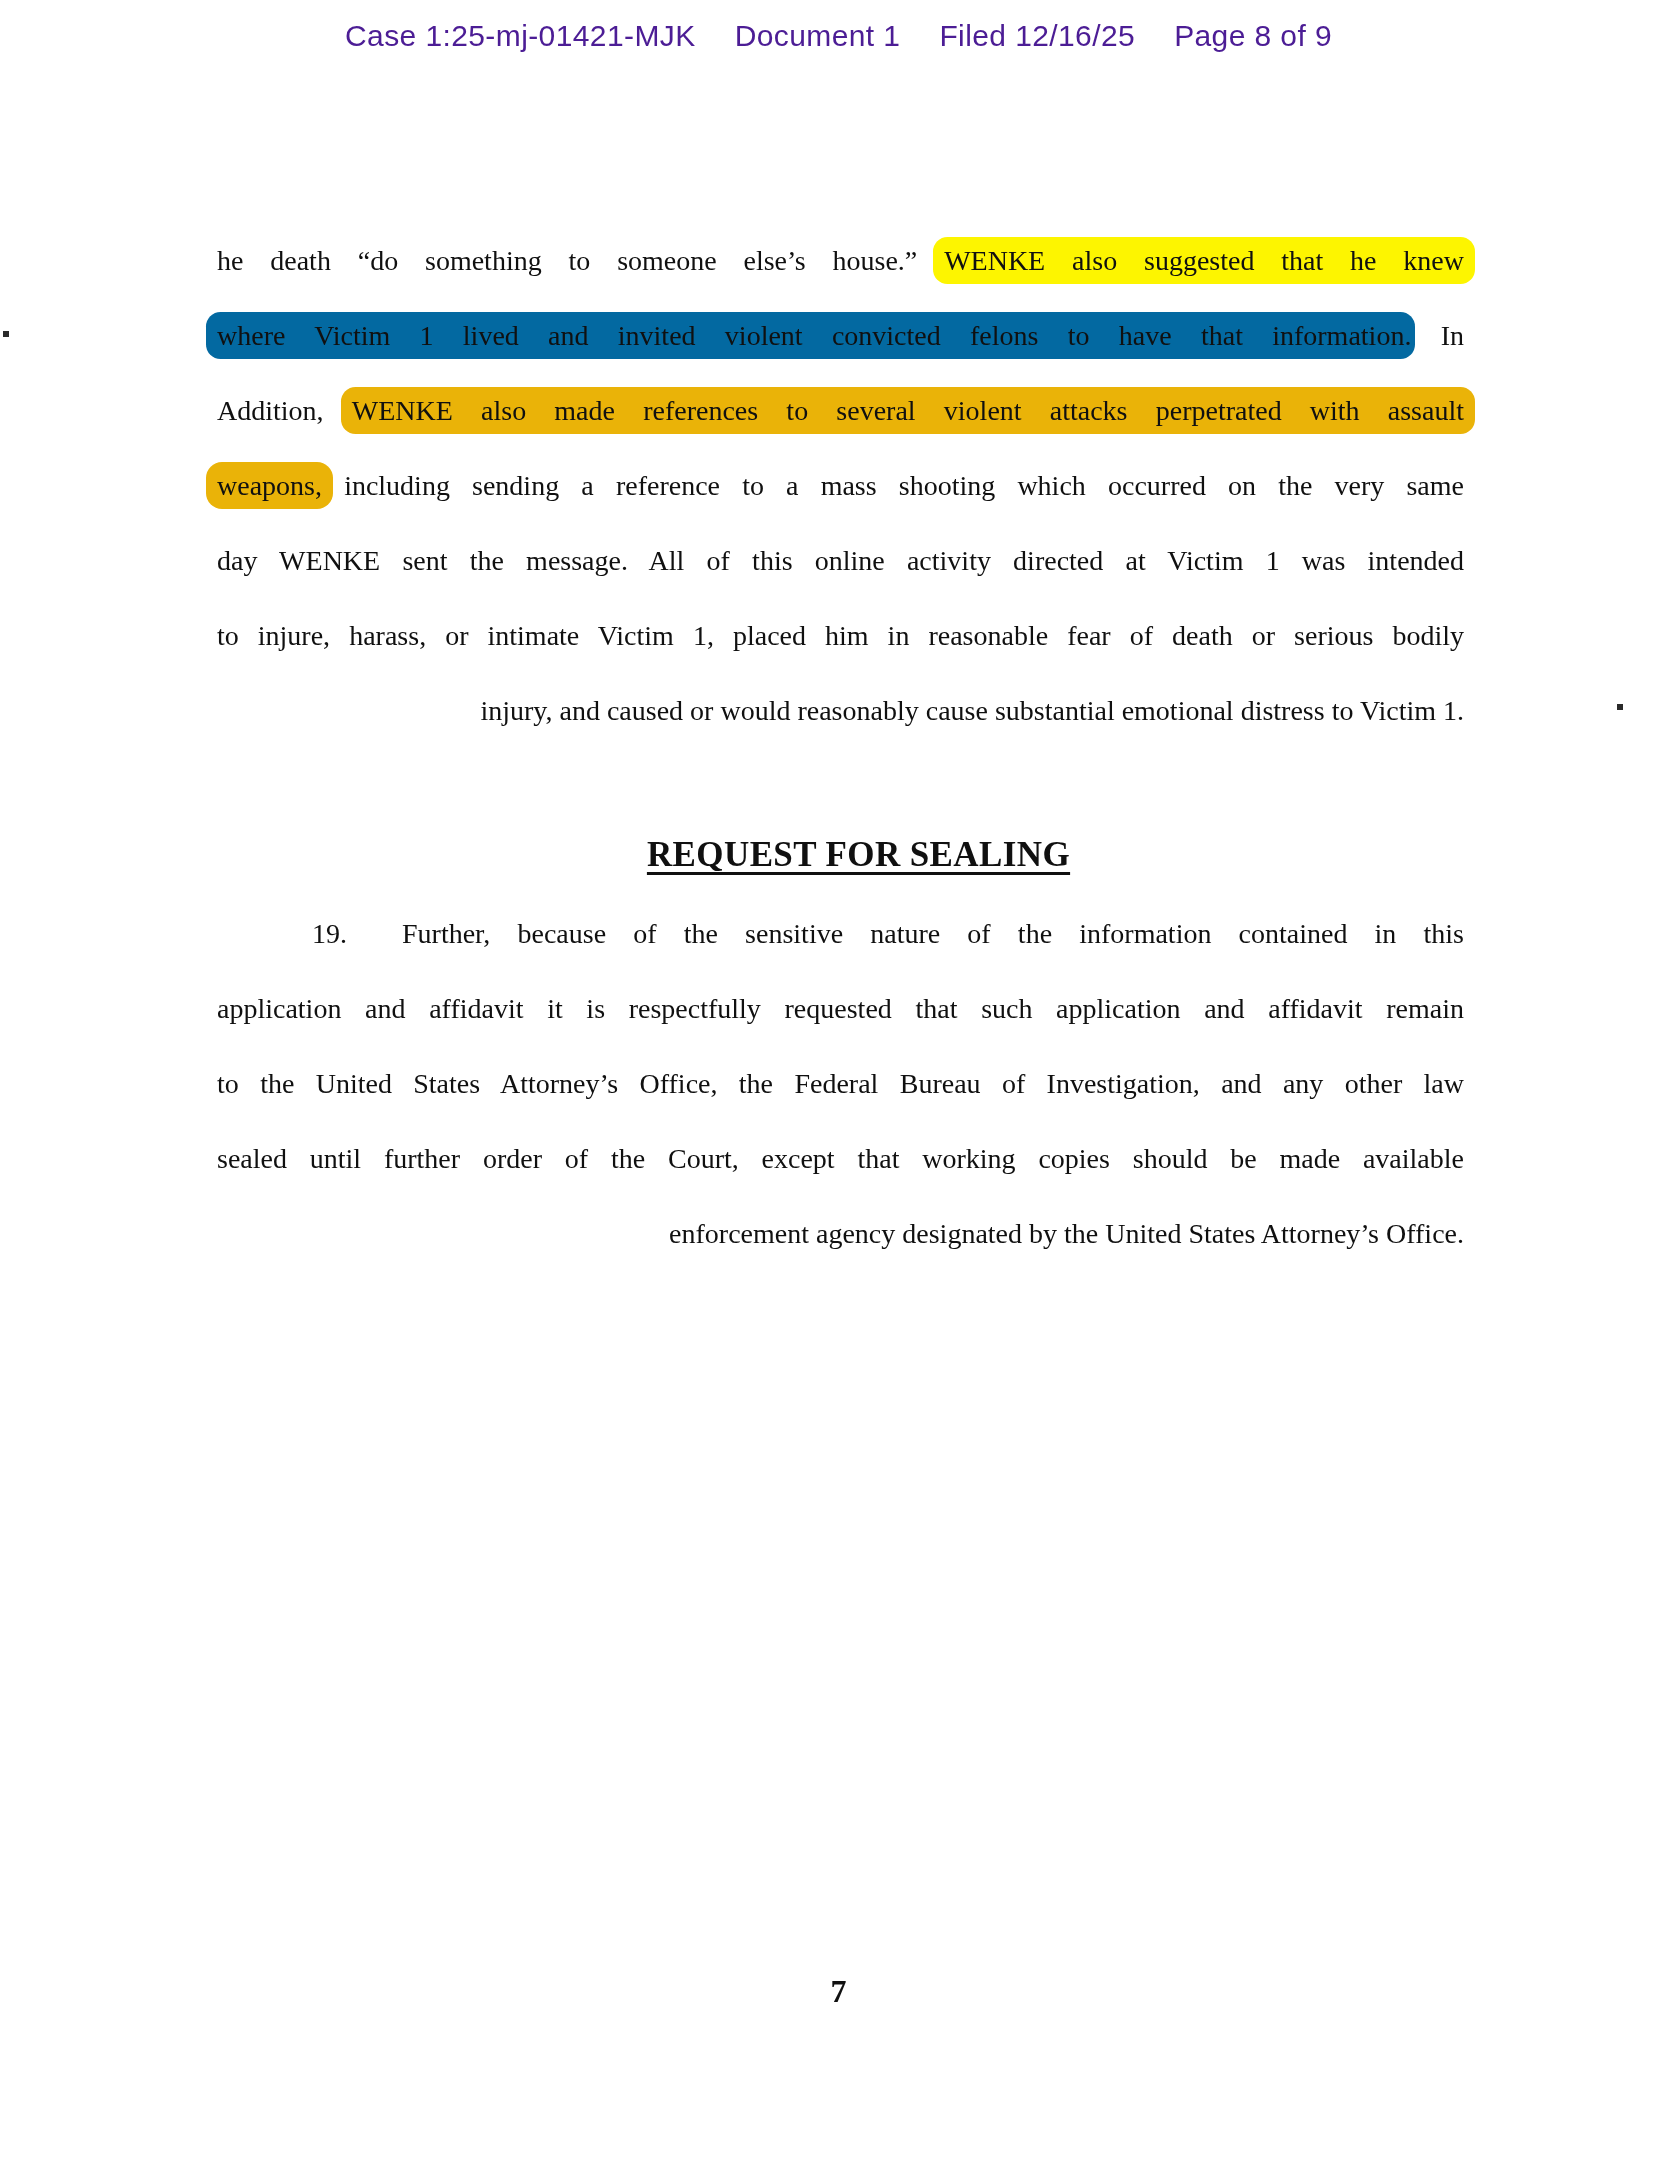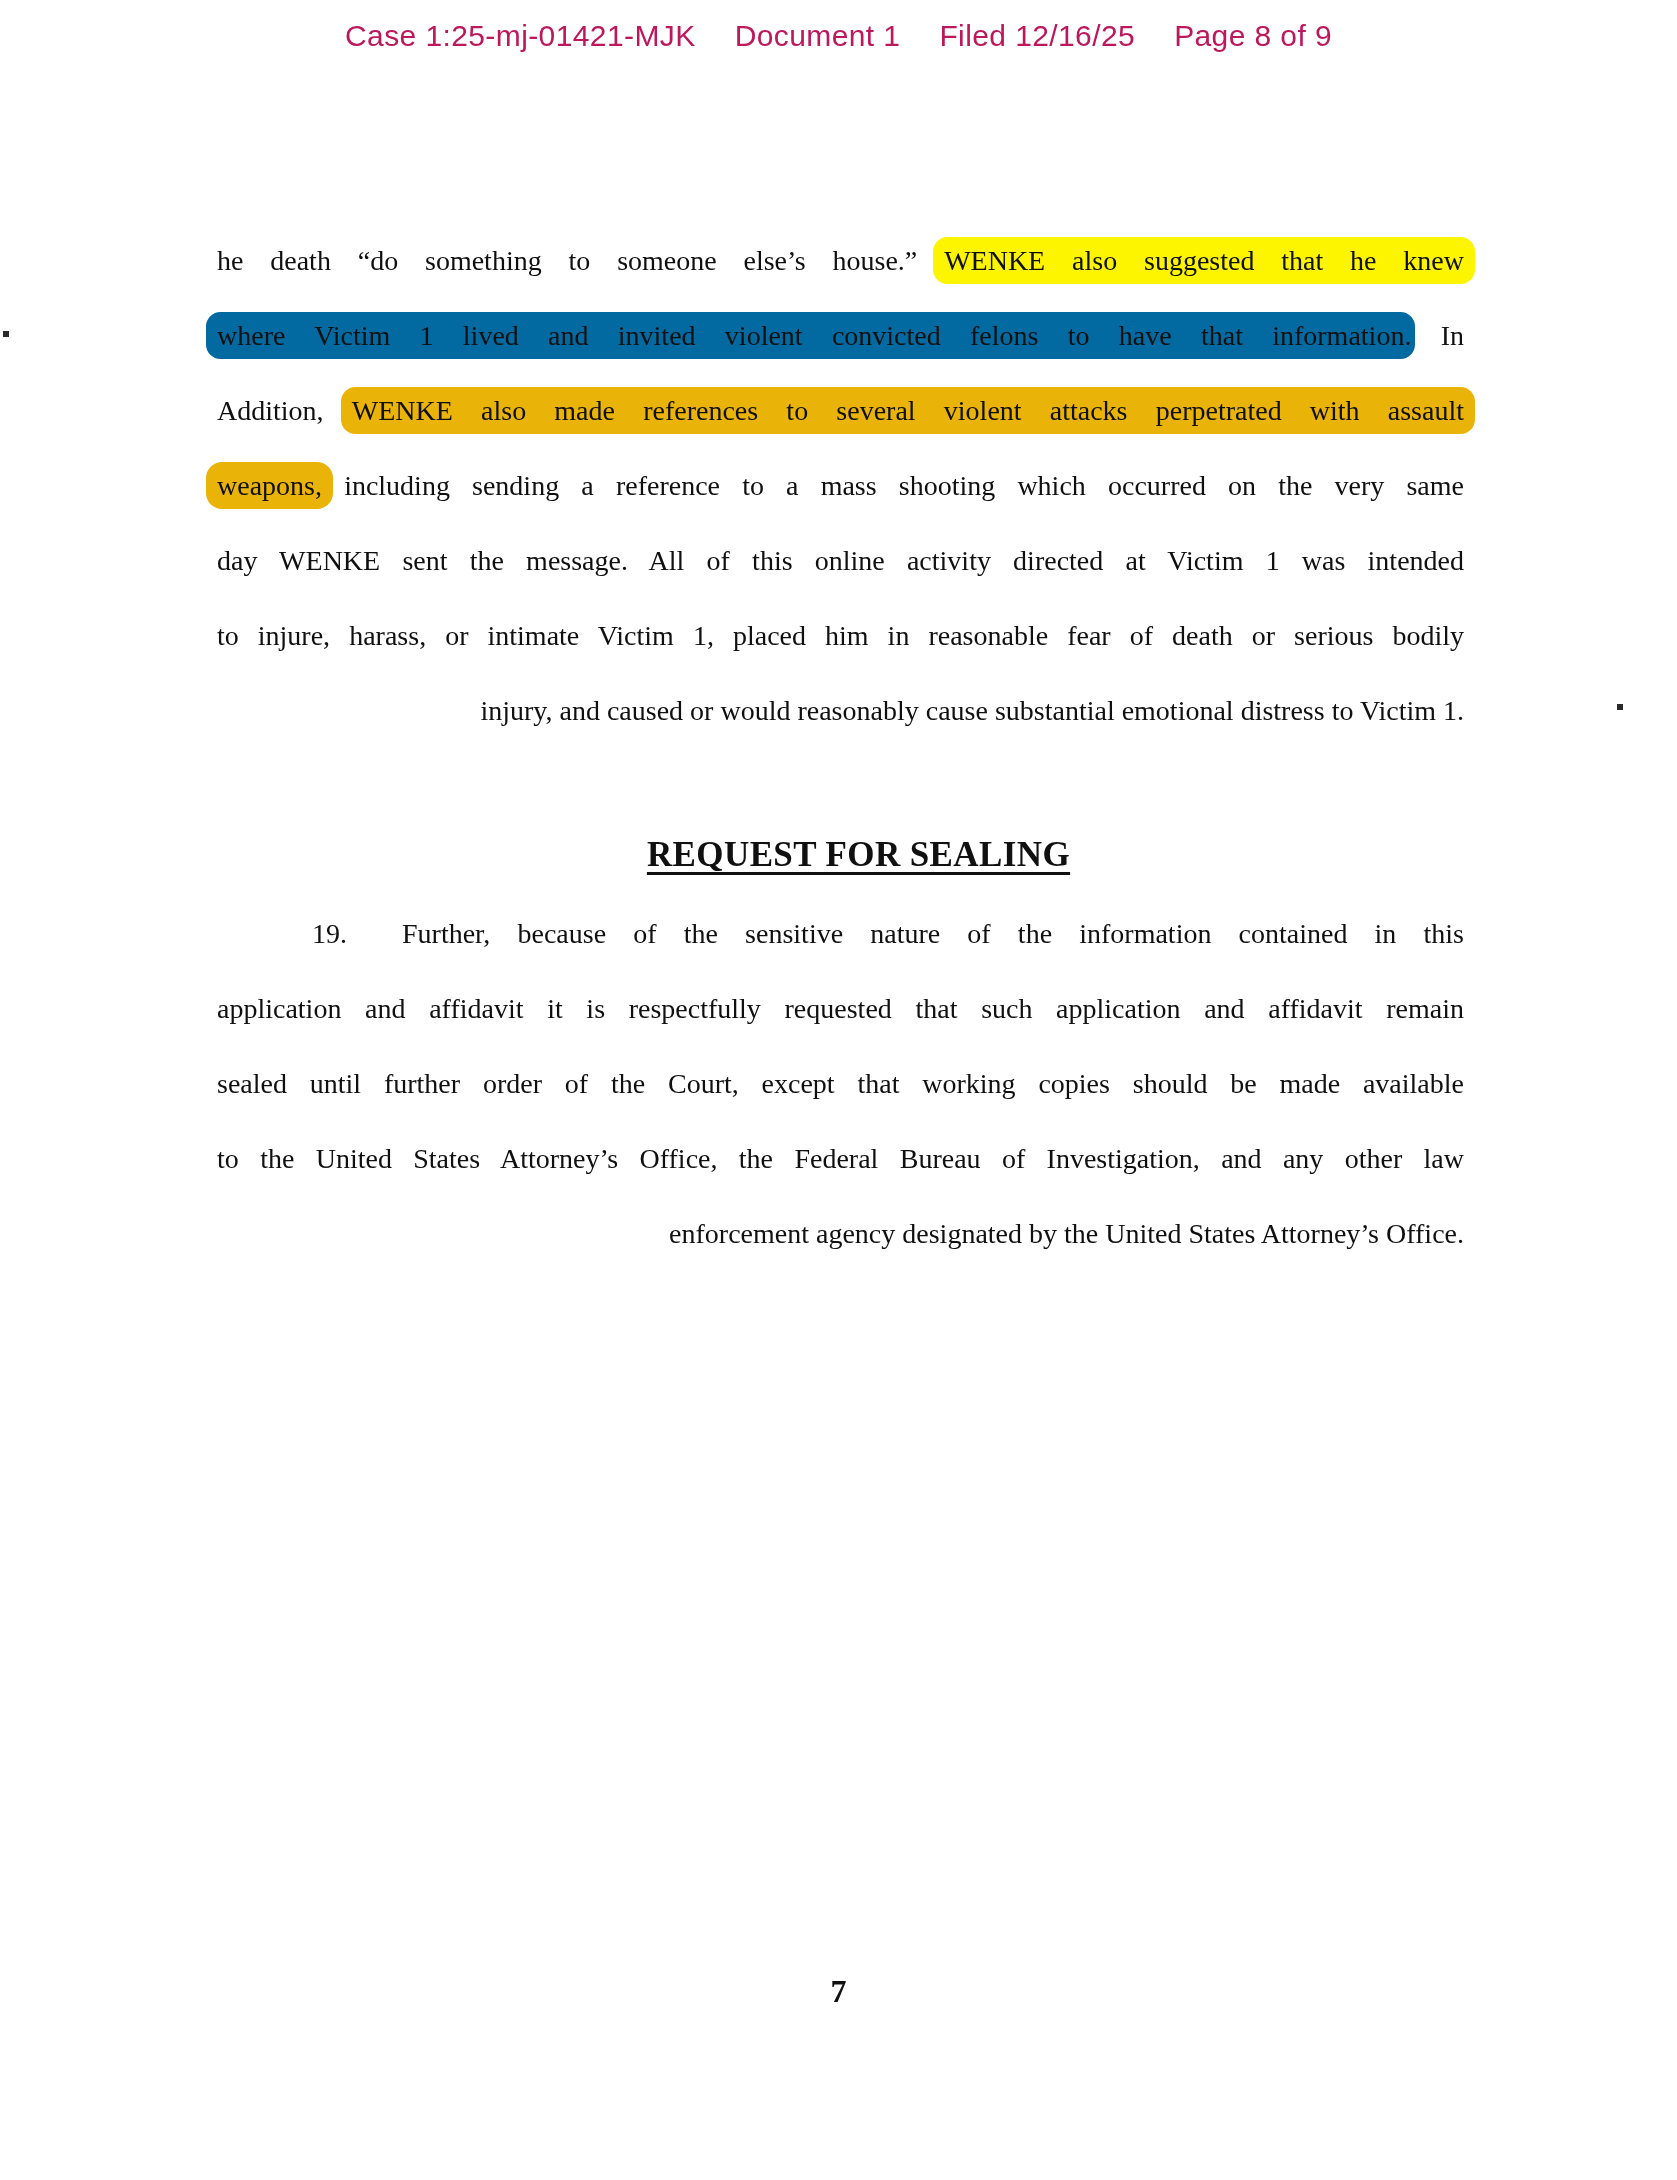--- a/index.html
+++ b/index.html
@@ -59,21 +59,21 @@
   
   .speck { position:absolute; background:#2a2a2a; }
   .speck-left  { left:2.6px;    top:331px; width:6.8px; height:6px; }
   .speck-right { left:1617px; top:704px; width:6px; height:6px; }
 </style>
 </head>
 <body>
 
 <div class="page">
 
-  <div class="stamp" style="color: #be185d;">
+  <div class="stamp" style="color: #4c1d95;">
     <span>Case 1:25-mj-01421-MJK</span>
     <span>Document 1</span>
     <span>Filed 12/16/25</span>
     <span>Page 8 of 9</span>
   </div>
 
   <div class="speck speck-left"></div>
   <div class="speck speck-right"></div>
 
   <div id="paragraph-18" class="textblock">
@@ -86,21 +86,21 @@
       <div class="line"><span>injury, and caused or would reasonably cause substantial emotional distress to Victim 1.</span></div>
     </div>
 
   <div class="section-heading">
     <span class="u">REQUEST FOR SEALING</span>
   </div>
 
   <div id="paragraph-19" class="textblock">
       <div class="line justify indented"><span>19.</span><span class="tab"></span><span>Further, because of the sensitive nature of the information contained in this</span></div>
       <div class="line justify"><span>application and affidavit it is respectfully requested that such application and affidavit remain</span></div>
+      <div class="line justify"><span>to the United States Attorney’s Office, the Federal Bureau of Investigation, and any other law</span></div>
       <div class="line justify"><span>sealed until further order of the Court, except that working copies should be made available</span></div>
-      <div class="line justify"><span>to the United States Attorney’s Office, the Federal Bureau of Investigation, and any other law</span></div>
       <div class="line"><span>enforcement agency designated by the United States Attorney’s Office.</span></div>
     </div>
 
   <div class="page-number">7</div>
 
 </div>
 
 
 </body></html>

